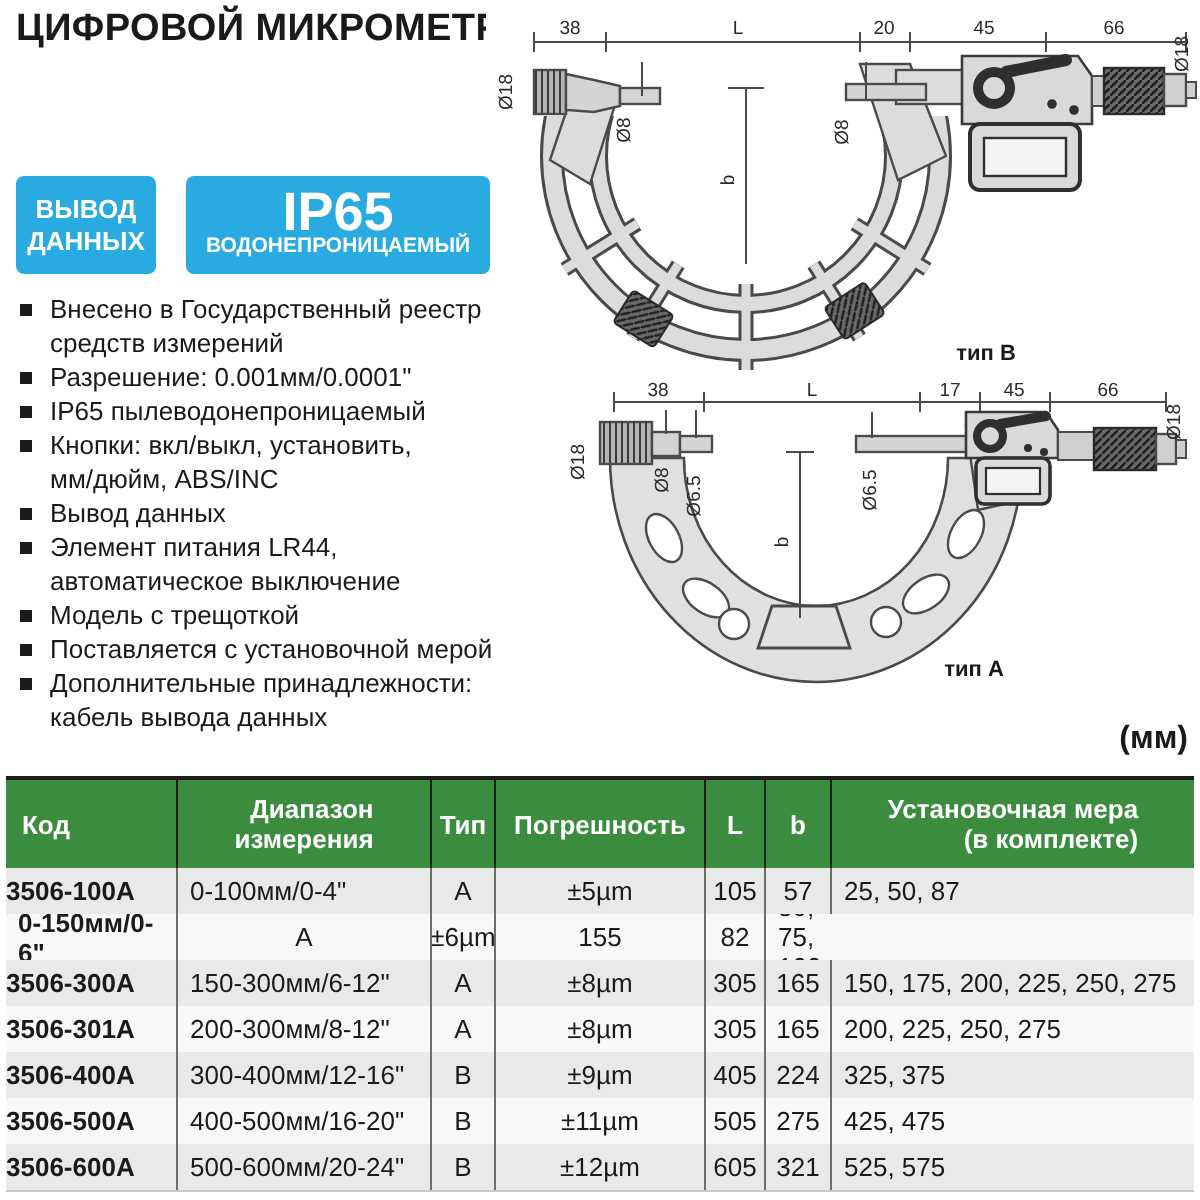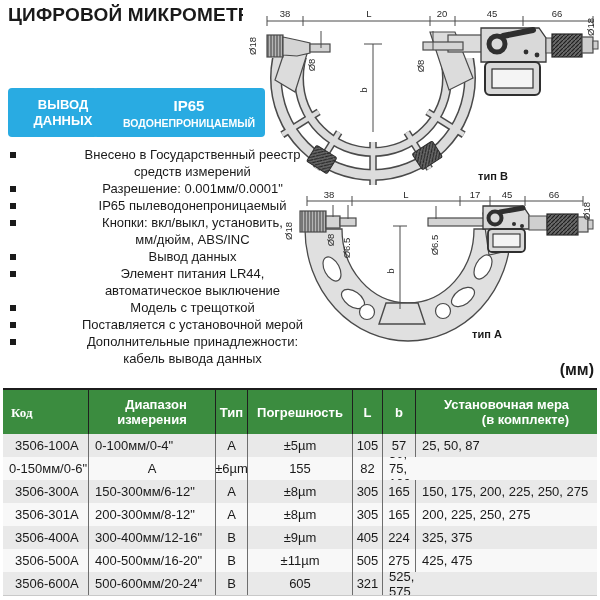--- a/index.html
+++ b/index.html
@@ -2,49 +2,49 @@
 <html><head>
 <meta charset="utf-8">
 <style>
   html,body{margin:0;padding:0;background:#fff;}
   #page{position:relative;width:600px;height:600px;background:#fff;overflow:hidden;
         font-family:"Liberation Sans","DejaVu Sans",sans-serif;color:#1a1a1a;}
   
   .page-title{position:absolute;left:8px;top:4px;font-size:19px;font-weight:bold;letter-spacing:.2px;}
   
   .badge{position:absolute;background:#29abe2;color:#fff;border-radius:4px;
-         display:flex;flex-direction:column;align-items:center;justify-content:center;text-align:center;padding-left:20px;}
+         display:flex;flex-direction:column;align-items:center;justify-content:center;text-align:center;}
   .badge-data{left:8px;top:88px;width:70px;height:49px;font-size:13px;font-weight:bold;line-height:16px;white-space:pre-line;}
   .badge-ip65{left:93px;top:88px;width:152px;height:49px;}
-  .badge-ip65 .big{font-size:15px;font-weight:bold;line-height:22px;}
+  .badge-ip65 .big{font-size:27px;font-weight:bold;line-height:22px;}
   .badge-ip65 .small{font-size:10.5px;font-weight:bold;line-height:13px;}
   
-  .features{position:absolute;left:8px;top:146px;width:352px;margin:0;padding:0;list-style:none;text-align:center;}
+  .features{position:absolute;left:8px;top:146px;width:352px;margin:0;padding:0;list-style:none;}
   .features li{position:relative;padding-left:17px;font-size:13px;line-height:17px;}
   .features li::before{content:"";position:absolute;left:2px;top:6px;width:6px;height:6px;background:#1a1a1a;}
   .features li span{white-space:pre-line;}
   
   .units-note{position:absolute;right:6px;top:361px;font-size:16px;font-weight:bold;}
   
   .diag{position:absolute;}
   .diag text{font-size:9.5px;fill:#2a2a2a;}
   .diag .tlabel{font-size:11px;font-weight:bold;fill:#1a1a1a;}
   
   .spec-table{position:absolute;left:3px;top:388px;width:594px;font-size:13px;}
   .thead{display:grid;grid-template-columns:85px 127px 32px 105px 30px 33px 1fr;
          background:#3b8c3f;color:#fff;font-weight:bold;height:44px;
          border-top:2px solid #1c1c1c;}
   .thead > div{display:flex;align-items:center;justify-content:center;text-align:right;
                line-height:15px;white-space:pre-line;border-left:1px solid #1f1f1f;}
-  .thead > div:first-child{border-left:none;justify-content:flex-start;padding-left:8px;text-align:right;font-family:Liberation Serif, serif;}
+  .thead > div:first-child{border-left:none;justify-content:flex-start;padding-left:8px;text-align:right;}
   .trow{display:grid;grid-template-columns:85px 127px 32px 105px 30px 33px 1fr;height:23px;}
   .trow:nth-child(odd){background:#e9e9e9;}
   .trow:nth-child(even){background:#f8f8f8;}
   .trow > div{display:flex;align-items:center;justify-content:center;border-left:1px solid #6e6e6e;overflow:hidden;}
-  .trow > div:first-child{border-left:none;justify-content:flex-start;padding-left:12px;font-weight:normal;}
+  .trow > div:first-child{border-left:none;justify-content:flex-start;padding-left:0;font-weight:bold;}
   .trow > div.al{justify-content:flex-start;padding-left:6px;}
   .tbody{border-bottom:1px solid #c9c9c9;}
 </style>
 </head>
 <body>
 
 <div id="page">
 
   <div class="page-title">ЦИФРОВОЙ МИКРОМЕТР</div>
 
@@ -283,20 +283,21 @@
         <div>B</div>
         <div>±11µm</div>
         <div>505</div>
         <div>275</div>
         <div class="al">425, 475</div>
       </div>
       <div class="trow">
         <div>3506-600A</div>
         <div class="al">500-600мм/20-24"</div>
         <div>B</div>
+        <div>±12µm</div>
         <div>605</div>
         <div>321</div>
         <div class="al">525, 575</div>
       </div>
     </div>
   </div>
 
 </div>
 
 </body></html>

